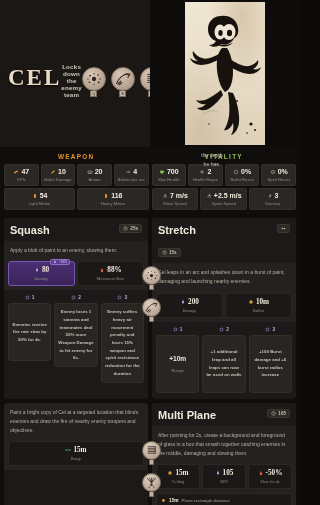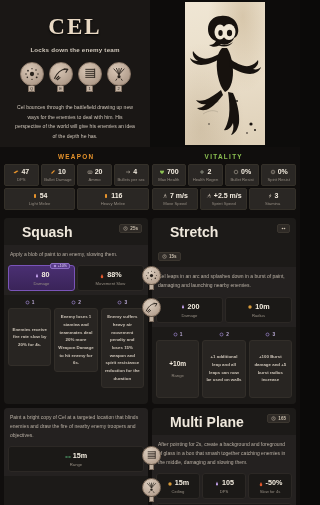--- a/index.html
+++ b/index.html
@@ -13,21 +13,21 @@
   .page { width: 300px; height: 505px; position: relative; background: #100e0d; }
 
   
   .hero {
     position: relative; height: 147px;
     background: #1a1715;
     display: flex;
   }
   .hero-left {
     width: 150px; padding: 14px 8px 6px; text-align: center;
-    display: flex; flex-direction: column; align-items: center;
+    display: flex; flex-direction: row; align-items: center;
   }
   .hero-name {
     font-size: 23px; font-weight: bold; letter-spacing: 2px;
     color: #e9d9c4; font-family: "Liberation Serif", serif;
     text-shadow: 0 1px 2px #000;
   }
   .hero-tagline {
     font-size: 6.2px; font-weight: bold; color: #cfc6ba;
     margin-top: 6px; letter-spacing: .2px;
   }
@@ -93,38 +93,38 @@
   .cards { padding: 4px 4px 6px; }
   .card-row { display: flex; gap: 4px; margin-top: 4px; position: relative; }
   .card {
     flex: 1; min-width: 0; background: #1c1a18;
     border-radius: 4px; overflow: hidden; position: relative;
   }
   .card-head {
     display: flex; align-items: flex-start; justify-content: space-between;
     padding: 6px 6px 5px; background: #1c1a18;
   }
-  .card-title { font-size: 14px; font-weight: bold; color: #efe8dc; margin-left: 12px; }
+  .card-title { font-size: 11px; font-weight: bold; color: #efe8dc; }
   .card-keys { display: flex; flex-direction: column; gap: 2px; align-items: flex-end; }
   .keycap {
     background: #2e2a26; border: 1px solid #3b362f; border-radius: 2px;
     padding: 1px 3px; display: flex; align-items: center; gap: 2px;
     font-size: 4.6px; color: #cabfae; font-weight: bold; white-space: nowrap;
   }
   .keycap .si { width: 5px; height: 5px; flex: none; }
   .card-sub-key { padding: 0 6px 4px; }
   .card-sub-key .keycap { display: inline-flex; }
   .card-desc {
     font-size: 5px; line-height: 1.85; color: #b8afa3;
     padding: 5px 6px 6px; background: #242120;
   }
   .prop-row { display: flex; gap: 2px; padding: 0 4px 4px; background: #242120; }
   .prop {
     flex: 1; background: #1b1917; border: 1px solid #2c2825;
-    border-radius: 3px; padding: 4px 2px; text-align: center; min-width: 0;
+    border-radius: 3px; padding: 4px 2px; text-align: center; min-width: 0; font-family: Liberation Serif, serif;
   }
   .prop.violet {
     background: linear-gradient(180deg, #4a2f72, #3a2459);
     border-color: #7a54b8; position: relative;
   }
   .prop-val {
     font-size: 7.2px; font-weight: bold; color: #f3ecdf;
     display: flex; align-items: center; justify-content: center; gap: 2px;
     white-space: nowrap;
   }

